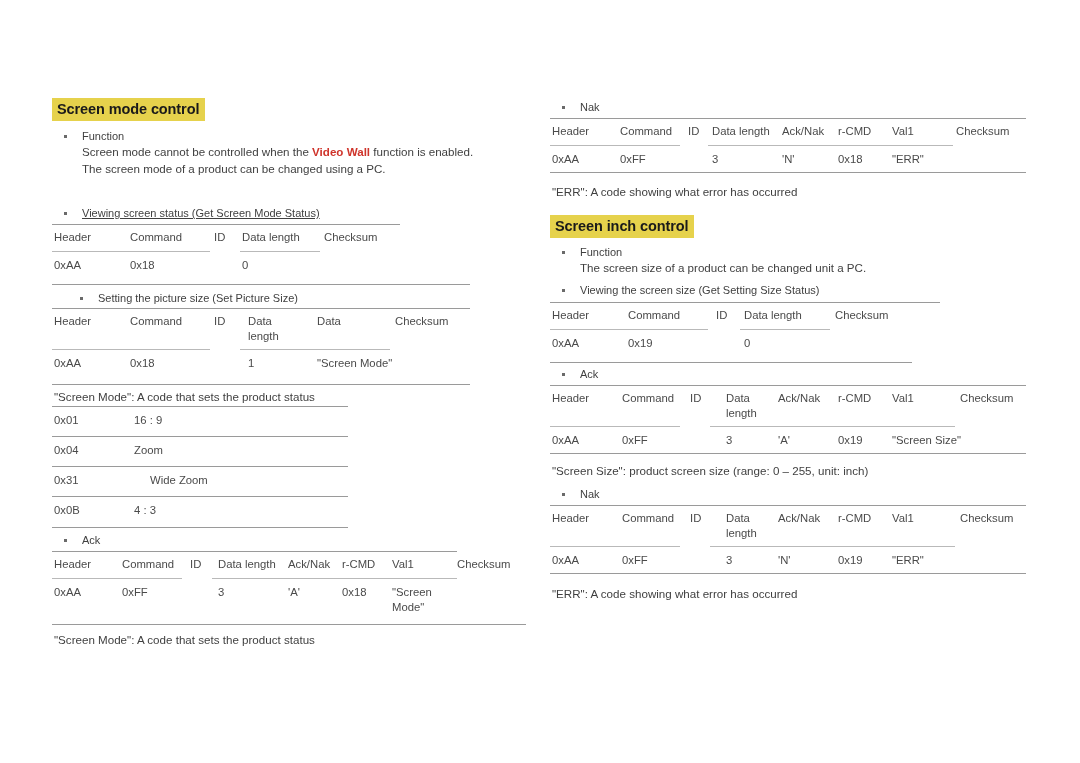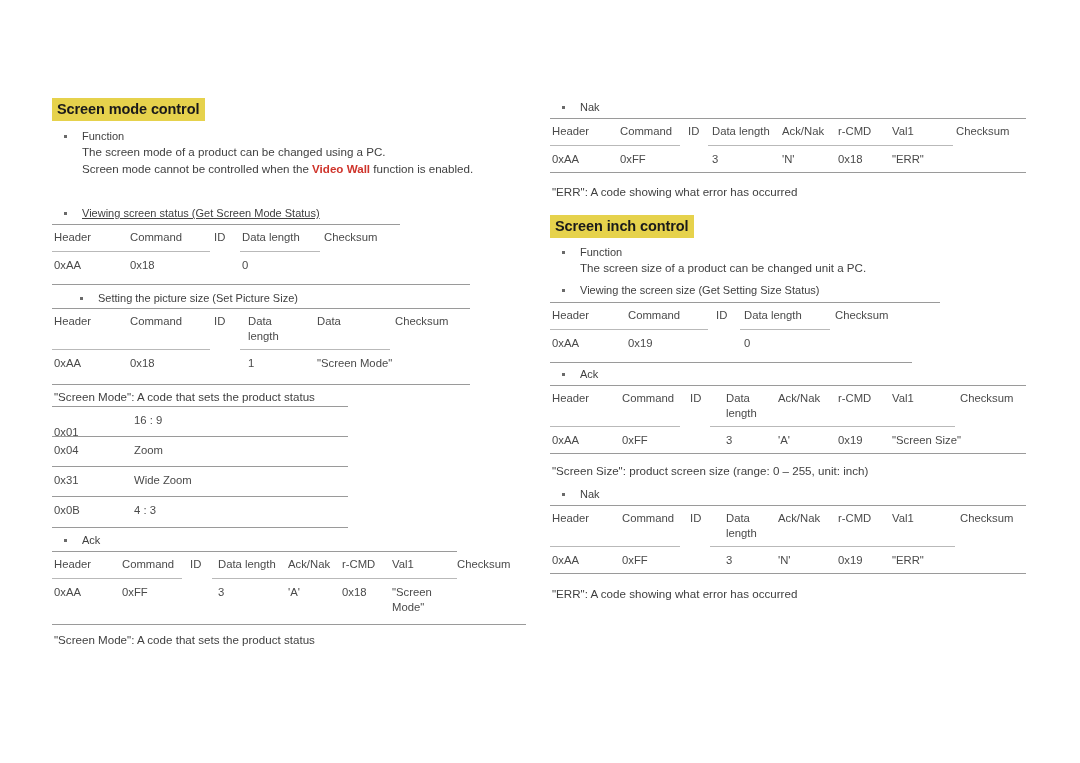--- a/index.html
+++ b/index.html
@@ -116,22 +116,22 @@
 <div class="page">
 
   <div class="col col-left">
 
     <div style="position:absolute; left:0; top:98px;">
       <span class="section-head">Screen mode control</span>
     </div>
 
     <div style="position:absolute; left:0; top:128px; width:460px;">
       <div class="bullet-line">Function</div>
+      <div class="sub-line"><span>Screen mode cannot be controlled when the </span><span class="hl-red">Video Wall</span><span> function is enabled.</span></div>
       <div class="sub-line">The screen mode of a product can be changed using a PC.</div>
-      <div class="sub-line"><span>Screen mode cannot be controlled when the </span><span class="hl-red">Video Wall</span><span> function is enabled.</span></div>
       <div style="height:5px;"></div>
     </div>
 
     <div style="position:absolute; left:0; top:205px; width:460px;text-decoration:underline;">
       <div class="bullet-line">Viewing screen status (Get Screen Mode Status)</div>
     </div>
 
     <div class="tbl" style="position:absolute; left:0; top:224px; width:348px; height:60px;">
       <div class="rule" style="left:0; top:0; width:348px;"></div>
       <div class="cell" style="left:2px;   top:6px;">Header</div>
@@ -172,28 +172,28 @@
       <div class="cell" style="left:343px; top:48px;"></div>
       <div class="rule" style="left:0; top:76px; width:418px;"></div>
     </div>
 
     <div style="position:absolute; left:0; top:389px; width:460px;">
       <div class="caption">"Screen Mode": A code that sets the product status</div>
     </div>
 
     <div class="tbl" style="position:absolute; left:0; top:406px; width:296px; height:121px;">
       <div class="rule" style="left:0; top:0; width:296px;"></div>
-      <div class="cell" style="left:2px;  top:7px;margin-top:12px;">0x01</div>
+      <div class="cell" style="left:2px;  top:7px;">0x01</div>
       <div class="cell" style="left:82px; top:7px;">16 : 9</div>
       <div class="rule" style="left:0; top:30px; width:296px;"></div>
       <div class="cell" style="left:2px;  top:37px;">0x04</div>
       <div class="cell" style="left:82px; top:37px;">Zoom</div>
       <div class="rule" style="left:0; top:60px; width:296px;"></div>
       <div class="cell" style="left:2px;  top:67px;">0x31</div>
-      <div class="cell" style="left:82px; top:67px;">Wide Zoom</div>
+      <div class="cell" style="left:98px; top:67px;">Wide Zoom</div>
       <div class="rule" style="left:0; top:90px; width:296px;"></div>
       <div class="cell" style="left:2px;  top:97px;">0x0B</div>
       <div class="cell" style="left:82px; top:97px;">4 : 3</div>
       <div class="rule" style="left:0; top:121px; width:296px;"></div>
     </div>
 
     <div style="position:absolute; left:0; top:532px; width:460px;">
       <div class="bullet-line">Ack</div>
     </div>
 

